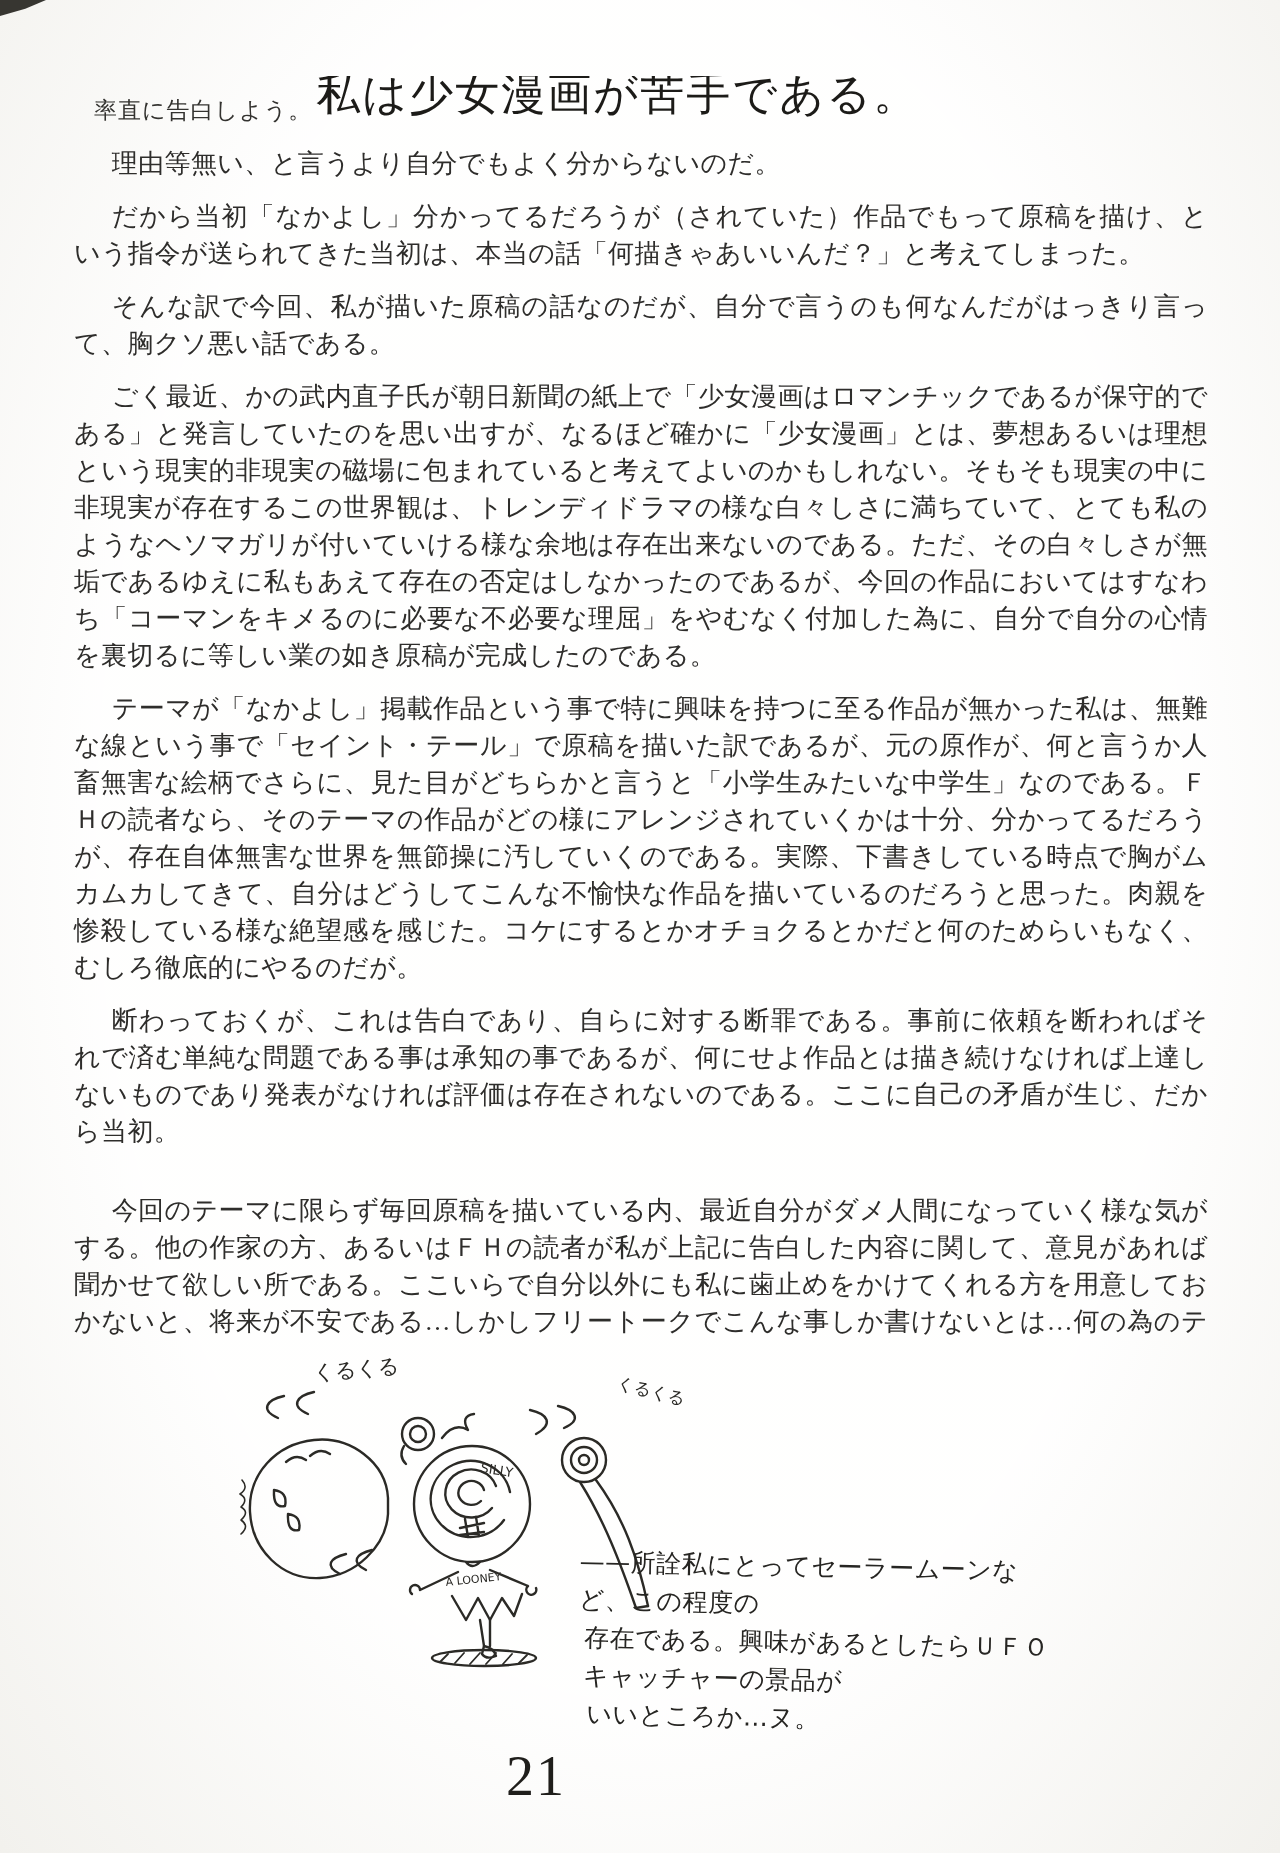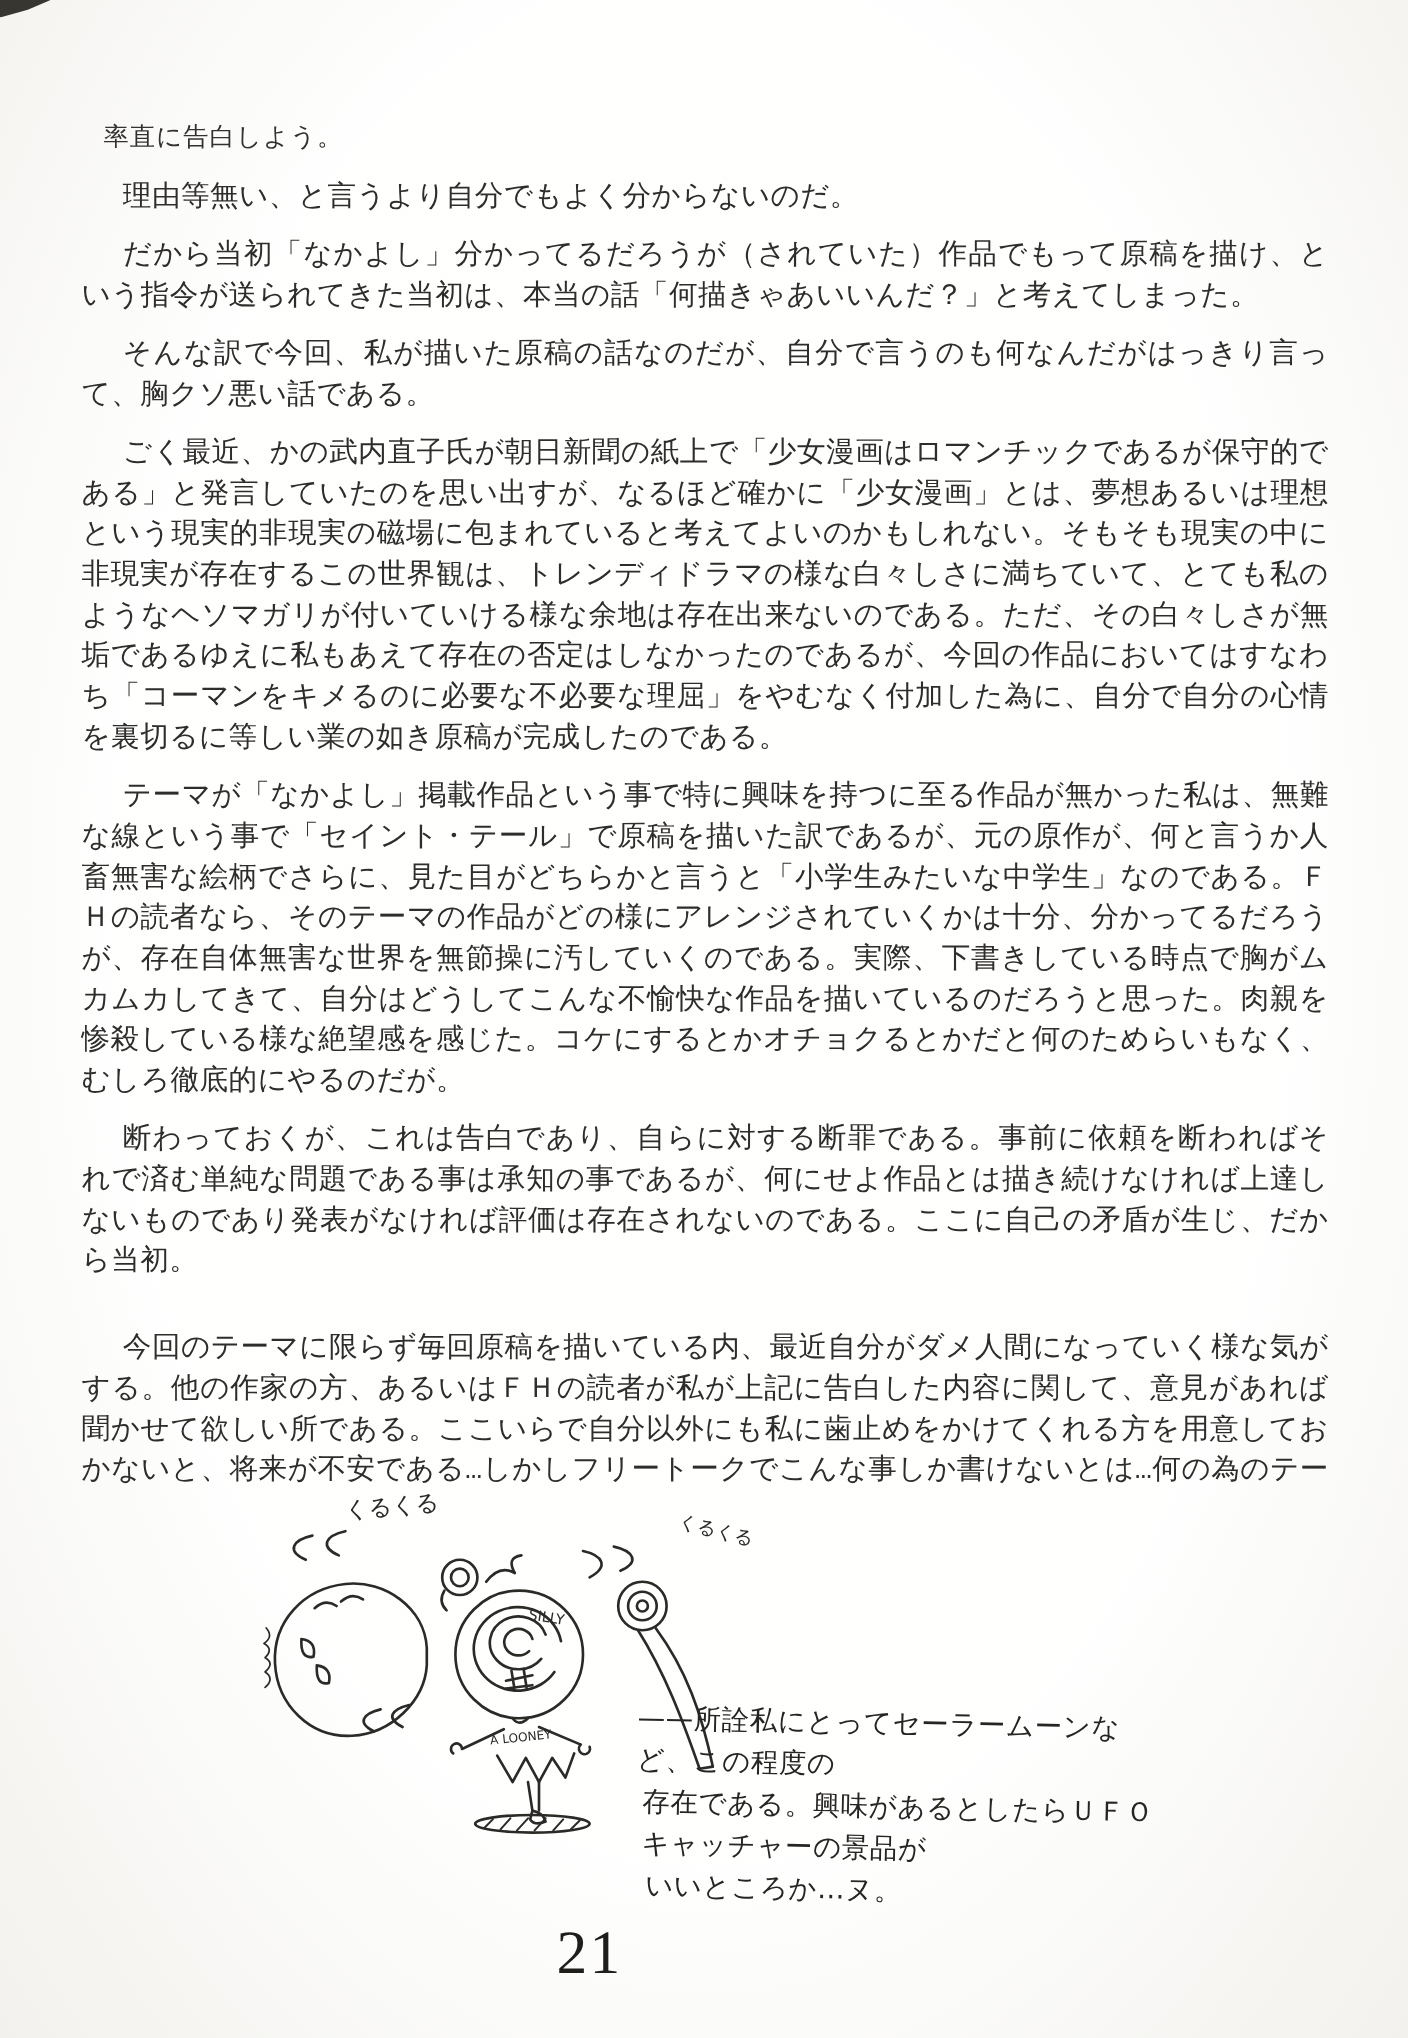--- a/index.html
+++ b/index.html
@@ -23,31 +23,30 @@
   .corner-mark {
     position: absolute;
     top: 0; left: 0;
     width: 46px; height: 16px;
     background: #15140f;
     clip-path: polygon(0 0, 100% 0, 55% 55%, 0 100%);
     opacity: .85;
   }
   .essay {
     position: absolute;
-    top: 92px;
+    top: 76px;
     left: 58px;
     width: 1166px;
     height: 1268px;
     overflow: hidden;
     font-size: 26px;
     line-height: 37px;
     letter-spacing: 0.4px;
     text-align: justify;
     word-break: break-all;
-    font-family: Liberation Mono, monospace;
   }
   .headline-row {
     display: flex;
     align-items: flex-start;
     margin: 0 0 10px 36px;
     white-space: nowrap;
   }
   .lead {
     font-size: 23px;
     padding-top: 16px;
@@ -113,20 +112,21 @@
 </head>
 <body>
 
 <div class="page">
 
   <div class="corner-mark"></div>
 
   <div class="essay">
     <div class="headline-row">
       <span class="lead">率直に告白しよう。</span>
+      <span class="headline">私は少女漫画が苦手である。</span>
     </div>
     <p>理由等無い、と言うより自分でもよく分からないのだ。</p>
     <p>だから当初「なかよし」分かってるだろうが（されていた）作品でもって原稿を描け、という指令が送られてきた当初は、本当の話「何描きゃあいいんだ？」と考えてしまった。</p>
     <p>そんな訳で今回、私が描いた原稿の話なのだが、自分で言うのも何なんだがはっきり言って、胸クソ悪い話である。</p>
     <p>ごく最近、かの武内直子氏が朝日新聞の紙上で「少女漫画はロマンチックであるが保守的である」と発言していたのを思い出すが、なるほど確かに「少女漫画」とは、夢想あるいは理想という現実的非現実の磁場に包まれていると考えてよいのかもしれない。そもそも現実の中に非現実が存在するこの世界観は、トレンディドラマの様な白々しさに満ちていて、とても私のようなヘソマガリが付いていける様な余地は存在出来ないのである。ただ、その白々しさが無垢であるゆえに私もあえて存在の否定はしなかったのであるが、今回の作品においてはすなわち「コーマンをキメるのに必要な不必要な理屈」をやむなく付加した為に、自分で自分の心情を裏切るに等しい業の如き原稿が完成したのである。</p>
     <p>テーマが「なかよし」掲載作品という事で特に興味を持つに至る作品が無かった私は、無難な線という事で「セイント・テール」で原稿を描いた訳であるが、元の原作が、何と言うか人畜無害な絵柄でさらに、見た目がどちらかと言うと「小学生みたいな中学生」なのである。ＦＨの読者なら、そのテーマの作品がどの様にアレンジされていくかは十分、分かってるだろうが、存在自体無害な世界を無節操に汚していくのである。実際、下書きしている時点で胸がムカムカしてきて、自分はどうしてこんな不愉快な作品を描いているのだろうと思った。肉親を惨殺している様な絶望感を感じた。コケにするとかオチョクるとかだと何のためらいもなく、むしろ徹底的にやるのだが。</p>
     <p>断わっておくが、これは告白であり、自らに対する断罪である。事前に依頼を断わればそれで済む単純な問題である事は承知の事であるが、何にせよ作品とは描き続けなければ上達しないものであり発表がなければ評価は存在されないのである。ここに自己の矛盾が生じ、だから当初。</p>
     <p class="gap-before">今回のテーマに限らず毎回原稿を描いている内、最近自分がダメ人間になっていく様な気がする。他の作家の方、あるいはＦＨの読者が私が上記に告白した内容に関して、意見があれば聞かせて欲しい所である。ここいらで自分以外にも私に歯止めをかけてくれる方を用意しておかないと、将来が不安である…しかしフリートークでこんな事しか書けないとは…何の為のテーマなんだか？</p>
 
   </div>

